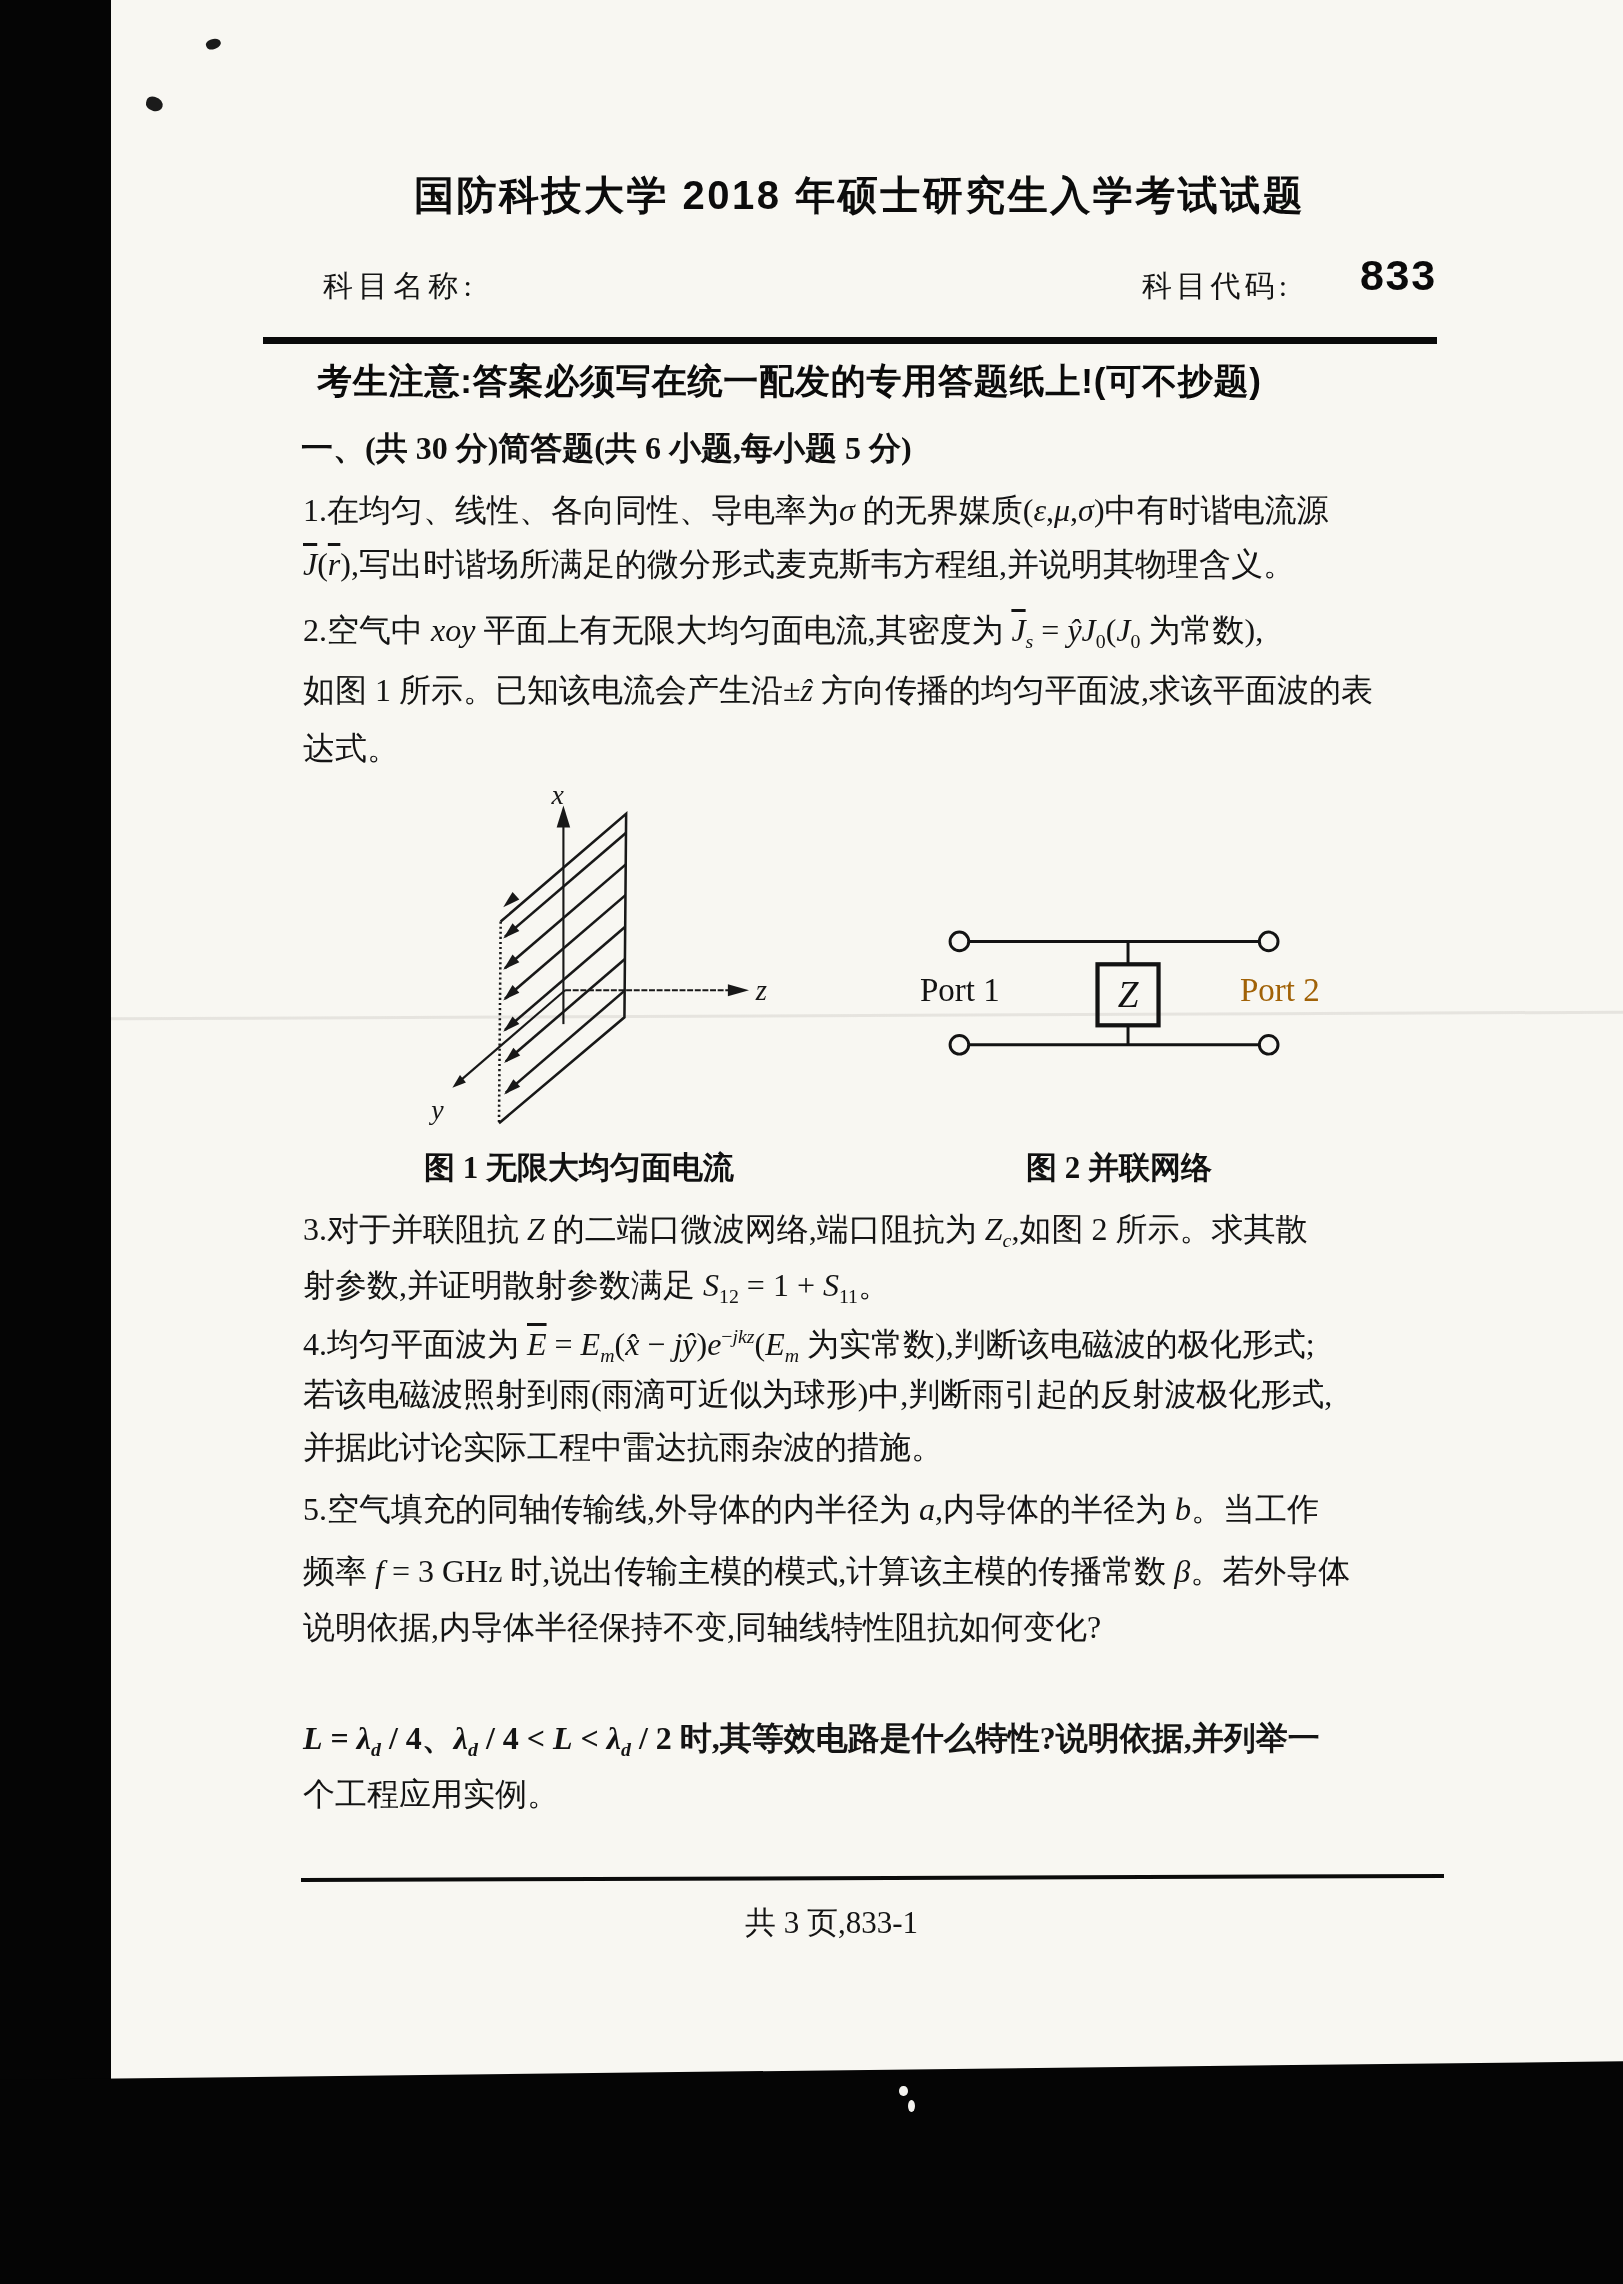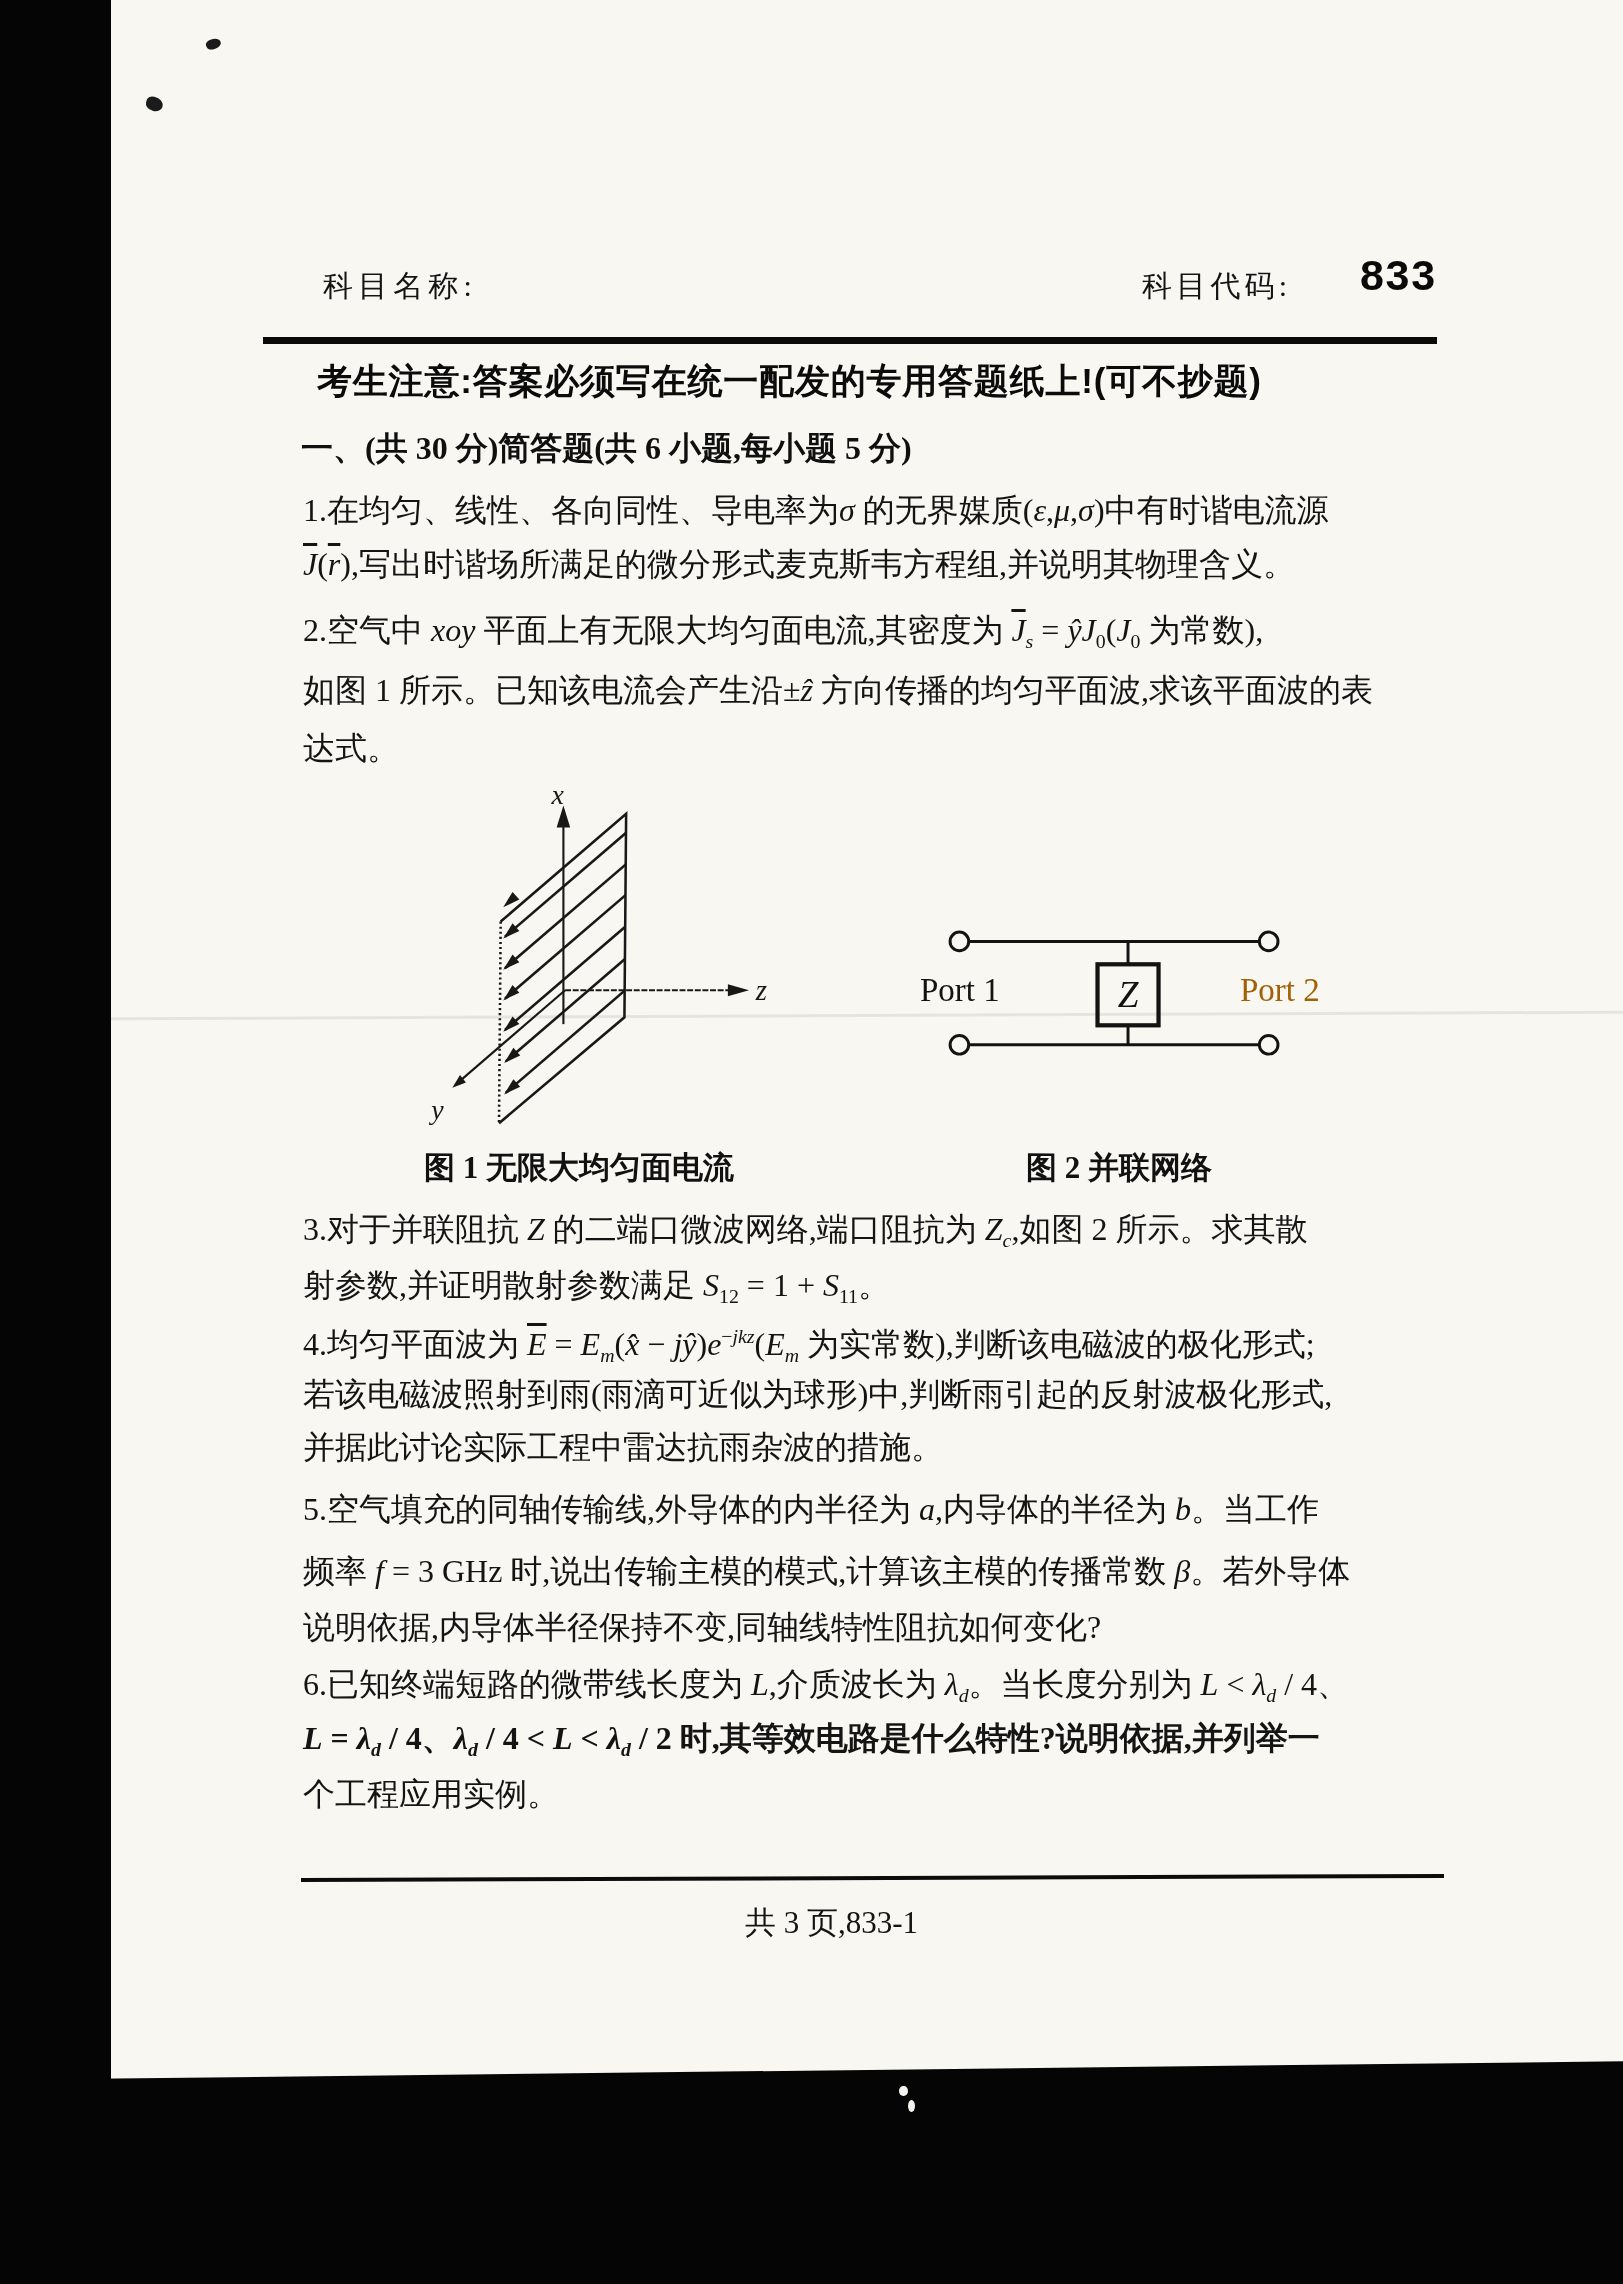--- a/index.html
+++ b/index.html
@@ -20,20 +20,21 @@
 </style>
 </head>
 <body>
 
 <div id="page">
 
   <div class="speck" style="left:206px;top:39px;width:15.3px;height:10.2px;transform:rotate(-20deg);"></div>
   <div class="speck" style="left:146px;top:97px;width:17px;height:13.6px;transform:rotate(15deg);"></div>
   <div class="abs" style="left:110px;top:1014px;width:1513px;height:2.5px;background:#d7d6d0;opacity:.55;transform:rotate(-0.25deg);"></div>
 
+  <div class="abs sans" style="left:414px;top:168px;font-size:40px;font-weight:700;letter-spacing:2.5px;color:#0c0c0c;">国防科技大学 2018 年硕士研究生入学考试试题</div>
 
   <div class="abs serif" style="left:323px;top:266px;font-size:30px;letter-spacing:5.1px;color:#141414;">科目名称:</div>
   <div class="abs serif" style="left:1142px;top:266px;font-size:30px;letter-spacing:4.2px;color:#141414;">科目代码:</div>
   <div class="abs sans" style="left:1360px;top:251px;font-size:43px;font-weight:600;letter-spacing:1.7px;color:#0a0a0a;">833</div>
 
   <div class="abs" style="left:263px;top:337px;width:1174px;height:6.8px;background:#0a0a0a;"></div>
 
   <div class="abs sans" style="left:317px;top:358px;font-size:35px;font-weight:700;letter-spacing:0.8px;color:#0b0b0b;">考生注意:答案必须写在统一配发的专用答题纸上!(可不抄题)</div>
 
   <div class="abs serif" style="left:301px;top:427px;font-size:32px;font-weight:700;color:#101010;">一、(共 30 分)简答题(共 6 小题,每小题 5 分)</div>
@@ -114,21 +115,20 @@
   <div class="abs caption" style="left:1026px;top:1147px;">图 2  并联网络</div>
 
   <div class="abs bodyline" style="left:303px;top:1208px;">3.对于并联阻抗 <i>Z</i> 的二端口微波网络,端口阻抗为 <i>Z</i><sub><i>c</i></sub>,如图 2 所示。求其散</div>
   <div class="abs bodyline" style="left:303px;top:1264px;">射参数,并证明散射参数满足 <i>S</i><sub>12</sub> = 1 + <i>S</i><sub>11</sub>。</div>
   <div class="abs bodyline" style="left:303px;top:1315px;">4.均匀平面波为 <span class="ov"><i>E</i></span> = <i>E</i><sub><i>m</i></sub>(<i>x̂</i> − <i>jŷ</i>)<i>e</i><sup>−<i>jkz</i></sup>(<i>E</i><sub><i>m</i></sub> 为实常数),判断该电磁波的极化形式;</div>
   <div class="abs bodyline" style="left:303px;top:1426px;">并据此讨论实际工程中雷达抗雨杂波的措施。</div>
   <div class="abs bodyline" style="left:303px;top:1373px;">若该电磁波照射到雨(雨滴可近似为球形)中,判断雨引起的反射波极化形式,</div>
   <div class="abs bodyline" style="left:303px;top:1488px;">5.空气填充的同轴传输线,外导体的内半径为 <i>a</i>,内导体的半径为 <i>b</i>。当工作</div>
   <div class="abs bodyline" style="left:303px;top:1550px;">频率 <i>f</i> = 3 GHz 时,说出传输主模的模式,计算该主模的传播常数 <i>β</i>。若外导体</div>
   <div class="abs bodyline" style="left:303px;top:1606px;">说明依据,内导体半径保持不变,同轴线特性阻抗如何变化?</div>
-  <div class="abs bodyline" style="left:303px;top:1663px;">6.已知终端短路的微带线长度为 <i>L</i>,介质波长为 <i>λ</i><sub><i>d</i></sub>。当长度分别为 <i>L</i> &lt; <i>λ</i><sub><i>d</i></sub> / 4、</div>
   <div class="abs bodyline" style="left:303px;top:1717px;font-weight:bold;"><i>L</i> = <i>λ</i><sub><i>d</i></sub> / 4、<i>λ</i><sub><i>d</i></sub> / 4 &lt; <i>L</i> &lt; <i>λ</i><sub><i>d</i></sub> / 2 时,其等效电路是什么特性?说明依据,并列举一</div>
   <div class="abs bodyline" style="left:303px;top:1773px;">个工程应用实例。</div>
 
   <div class="abs" style="left:301px;top:1876px;width:1143px;height:4.2px;background:#0c0c0c;transform:rotate(-0.2deg);"></div>
   <div class="abs serif" style="left:745px;top:1902px;font-size:31px;color:#141414;">共 3 页,833-1</div>
 
   <div class="bar" style="left:0;top:0;width:111px;height:2284px;"></div>
   <div class="bar" style="left:0;top:2052px;width:1623px;height:232px;clip-path:polygon(0 12%,100% 4%,100% 100%,0 100%);"></div>
   <div class="wspeck" style="left:899px;top:2086px;width:8.5px;height:10.2px;"></div>
   <div class="wspeck" style="left:908px;top:2100px;width:6.8px;height:12px;"></div>

